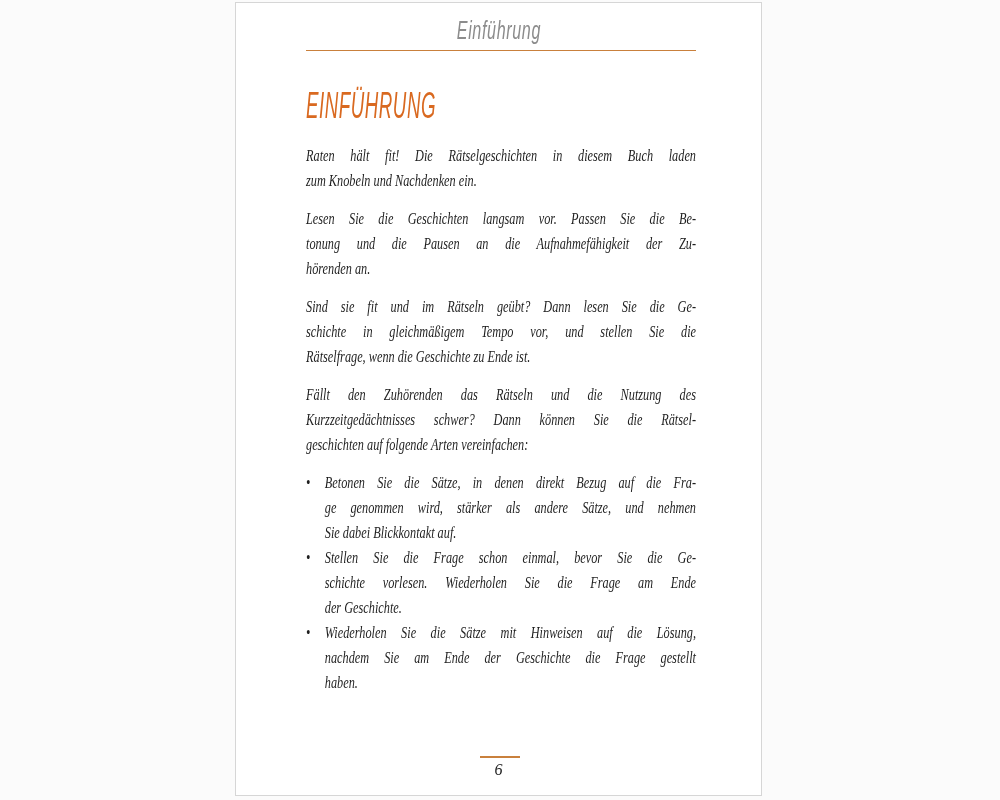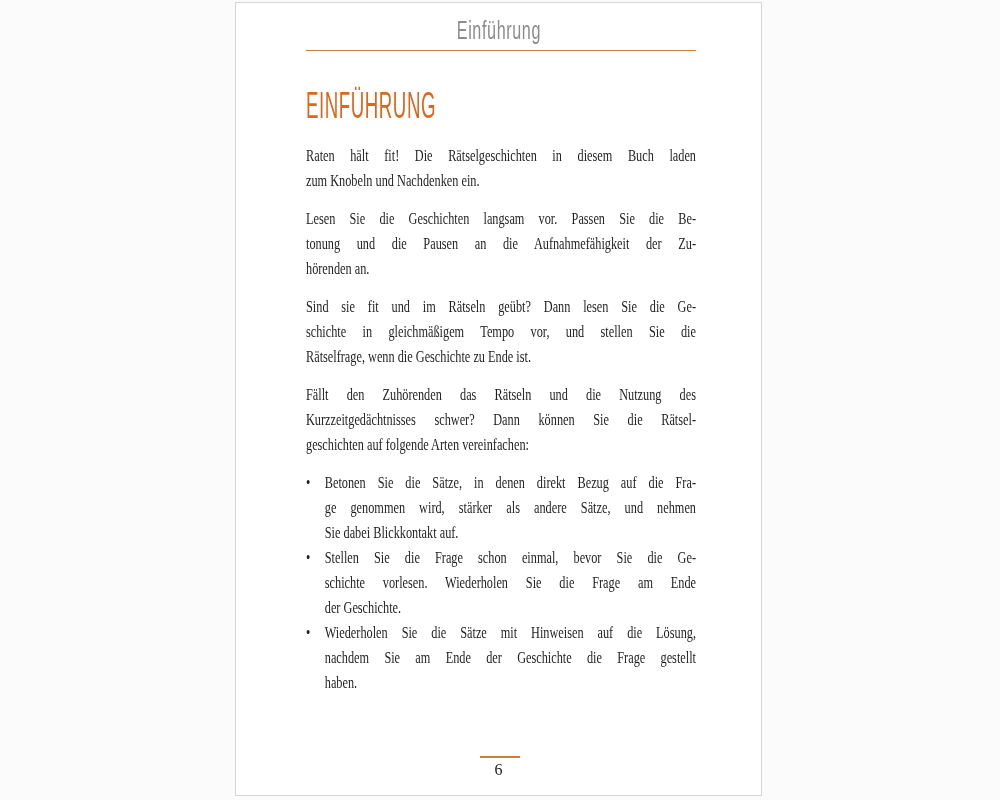--- a/index.html
+++ b/index.html
@@ -17,20 +17,21 @@
     overflow:hidden;
     position:relative;
   }
   .page{
     position:absolute;
     left:235px;top:2px;
     width:527px;height:794px;
     background:#ffffff;
     border:1px solid var(--pageborder);
     box-sizing:border-box;
+    font-style:italic;
   }
   
   .runhead-wrap{
     position:absolute;left:0;top:12px;width:100%;
     text-align:center;
   }
   .runhead{
     display:inline-block;
     font-family:"Liberation Sans", sans-serif;
     font-size:26px;

